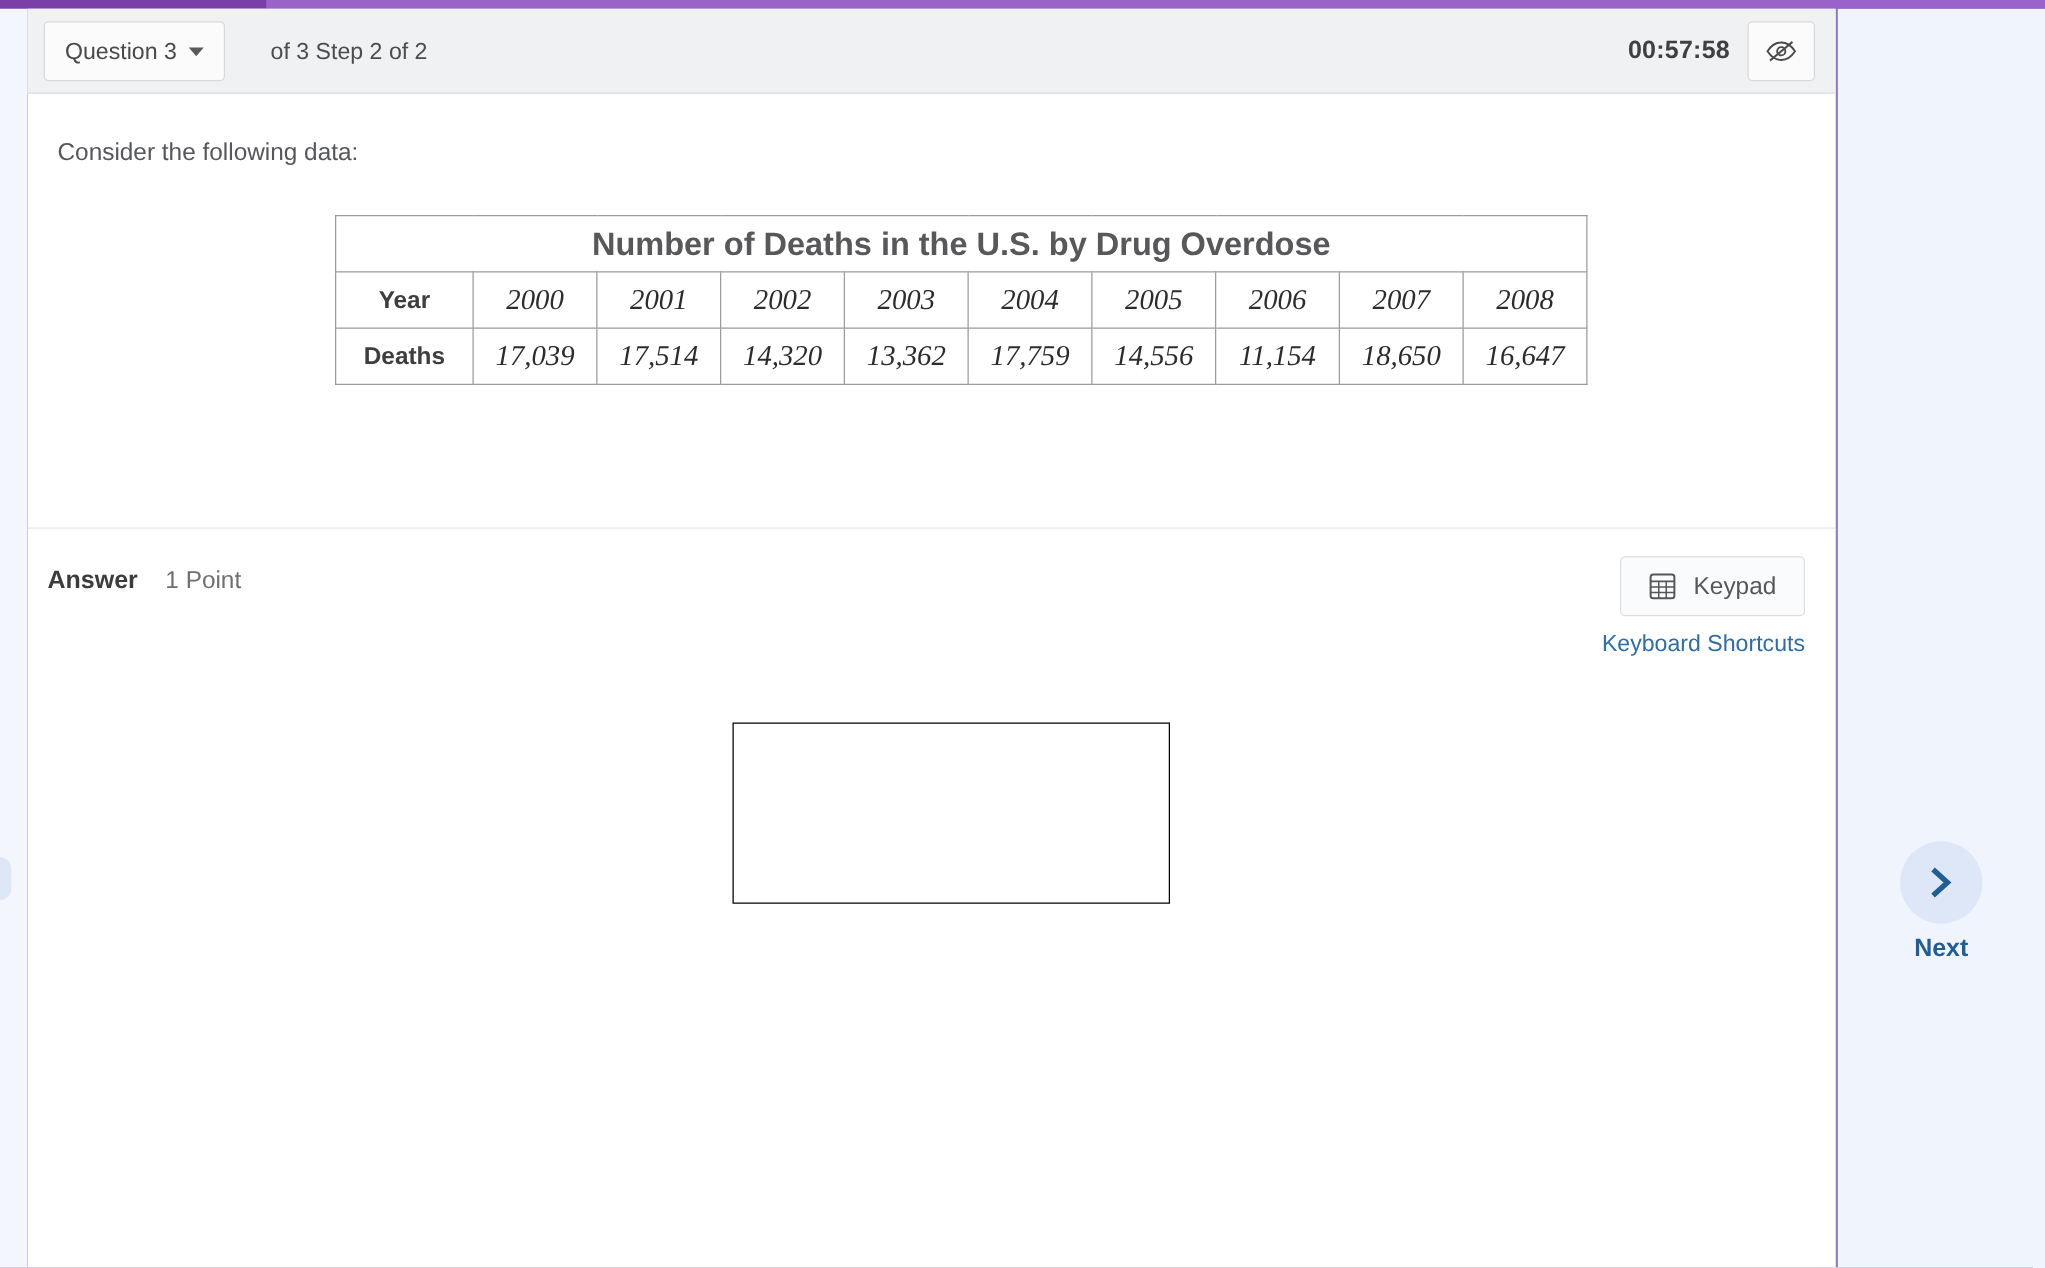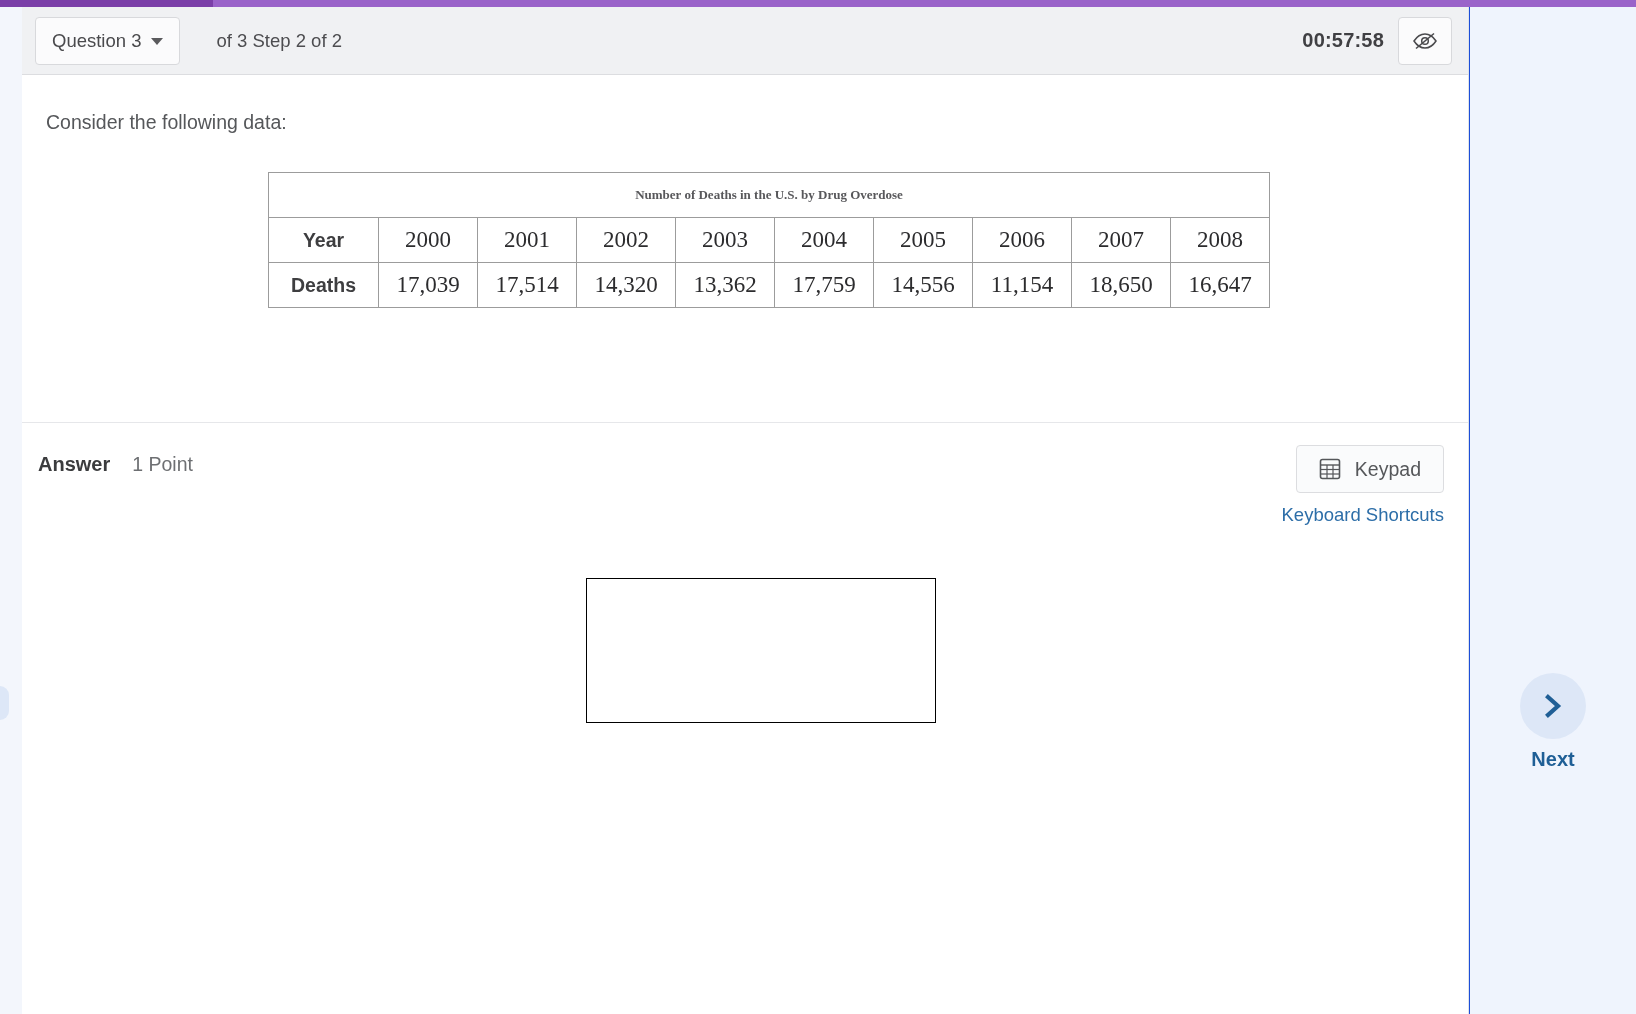--- a/index.html
+++ b/index.html
@@ -8,21 +8,21 @@
     width: 1636px; height: 1014px;
     overflow: hidden;
     background: #f3f6fc;
     font-family: "Liberation Sans", sans-serif;
   }
 
   #app {
     position: relative;
     width: 1636px;
     height: 1014px;
-    background: #1d4ed8;
+    background: #4c1d95;
   }
 
   
   .progress-track {
     position: absolute;
     top: 0; left: 0;
     width: 1636px; height: 7px;
     background: #9a63c9;
   }
   .progress-fill {
@@ -132,27 +132,26 @@
     justify-content: flex-start;
     padding-left: 222px;
   }
   table.data-table {
     border-collapse: collapse;
     border: 1px solid #5b5b5b;
     background: #ffffff;
   }
   .tbl-title {
     height: 48px;
-    font-size: 13px;
+    font-size: 26px;
     font-weight: bold;
     color: #58585b;
     text-align: center;
     border-bottom: 2px solid #4a4a4a;
     background: #ffffff;
-    font-family: Liberation Serif, serif;
   }
   table.data-table td,
   table.data-table th {
     border: 1px solid #9c9c9c;
     height: 45px;
     text-align: center;
     background: #ffffff;
   }
   th.rowhead {
     font-family: "Liberation Sans", sans-serif;
@@ -161,20 +160,21 @@
     color: #3e3e40;
     padding: 0 22px;
     min-width: 98px;
   }
   td.num {
     font-family: "Liberation Serif", serif;
     font-size: 23px;
     color: #2c2c2e;
     min-width: 99px;
     padding: 0 10px;
+    font-style: italic;
   }
 
   
   .step-question {
     margin-top: 36px;
     font-size: 19.5px;
     color: #55575a;
     line-height: 1.4;
   }
   .step-question b { color: #3b3c3e; }

